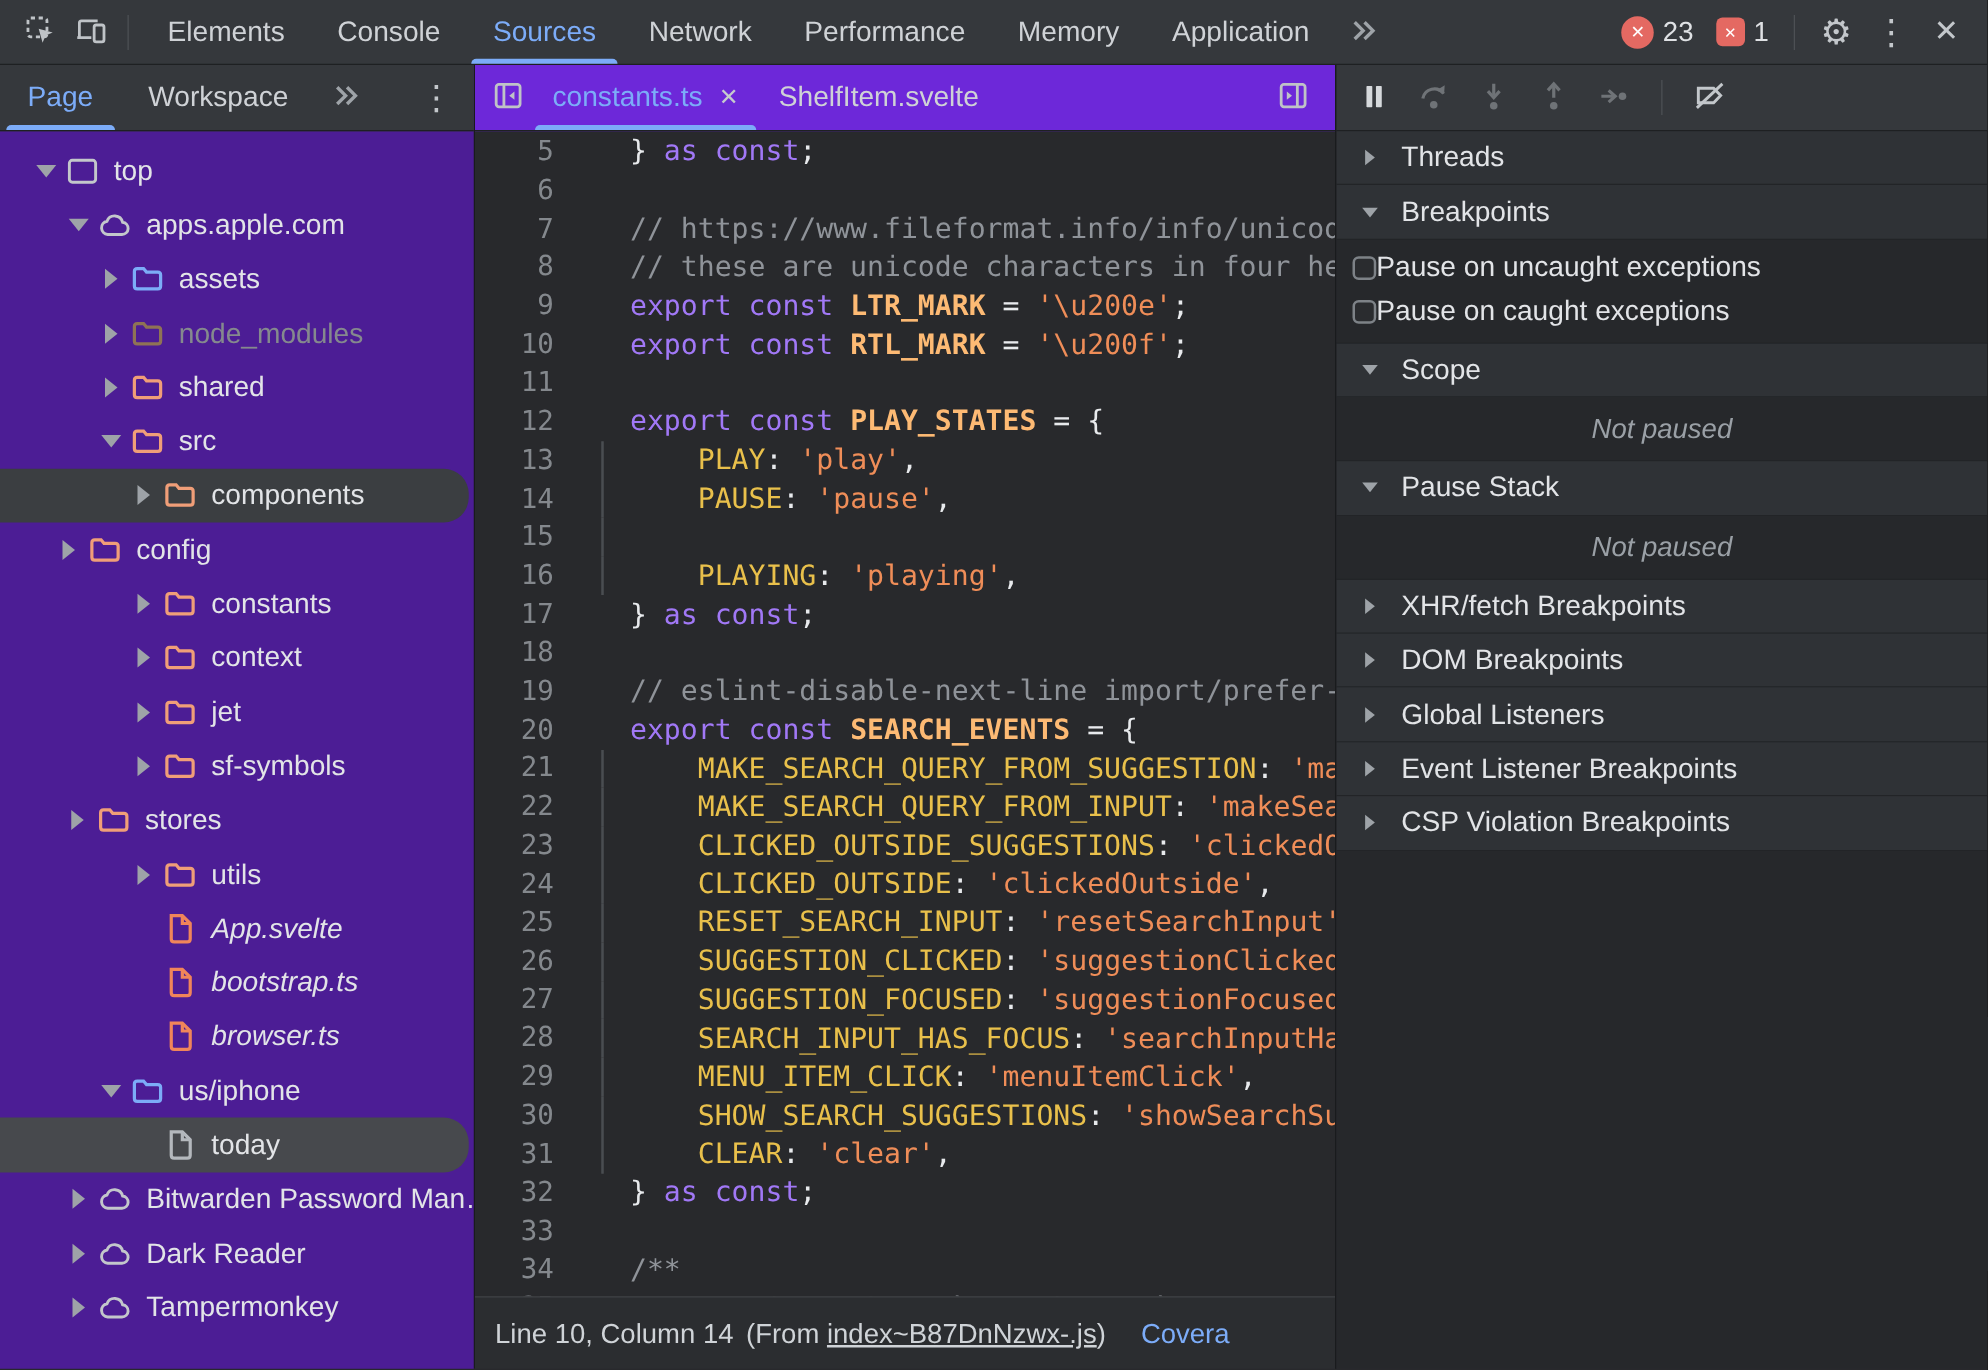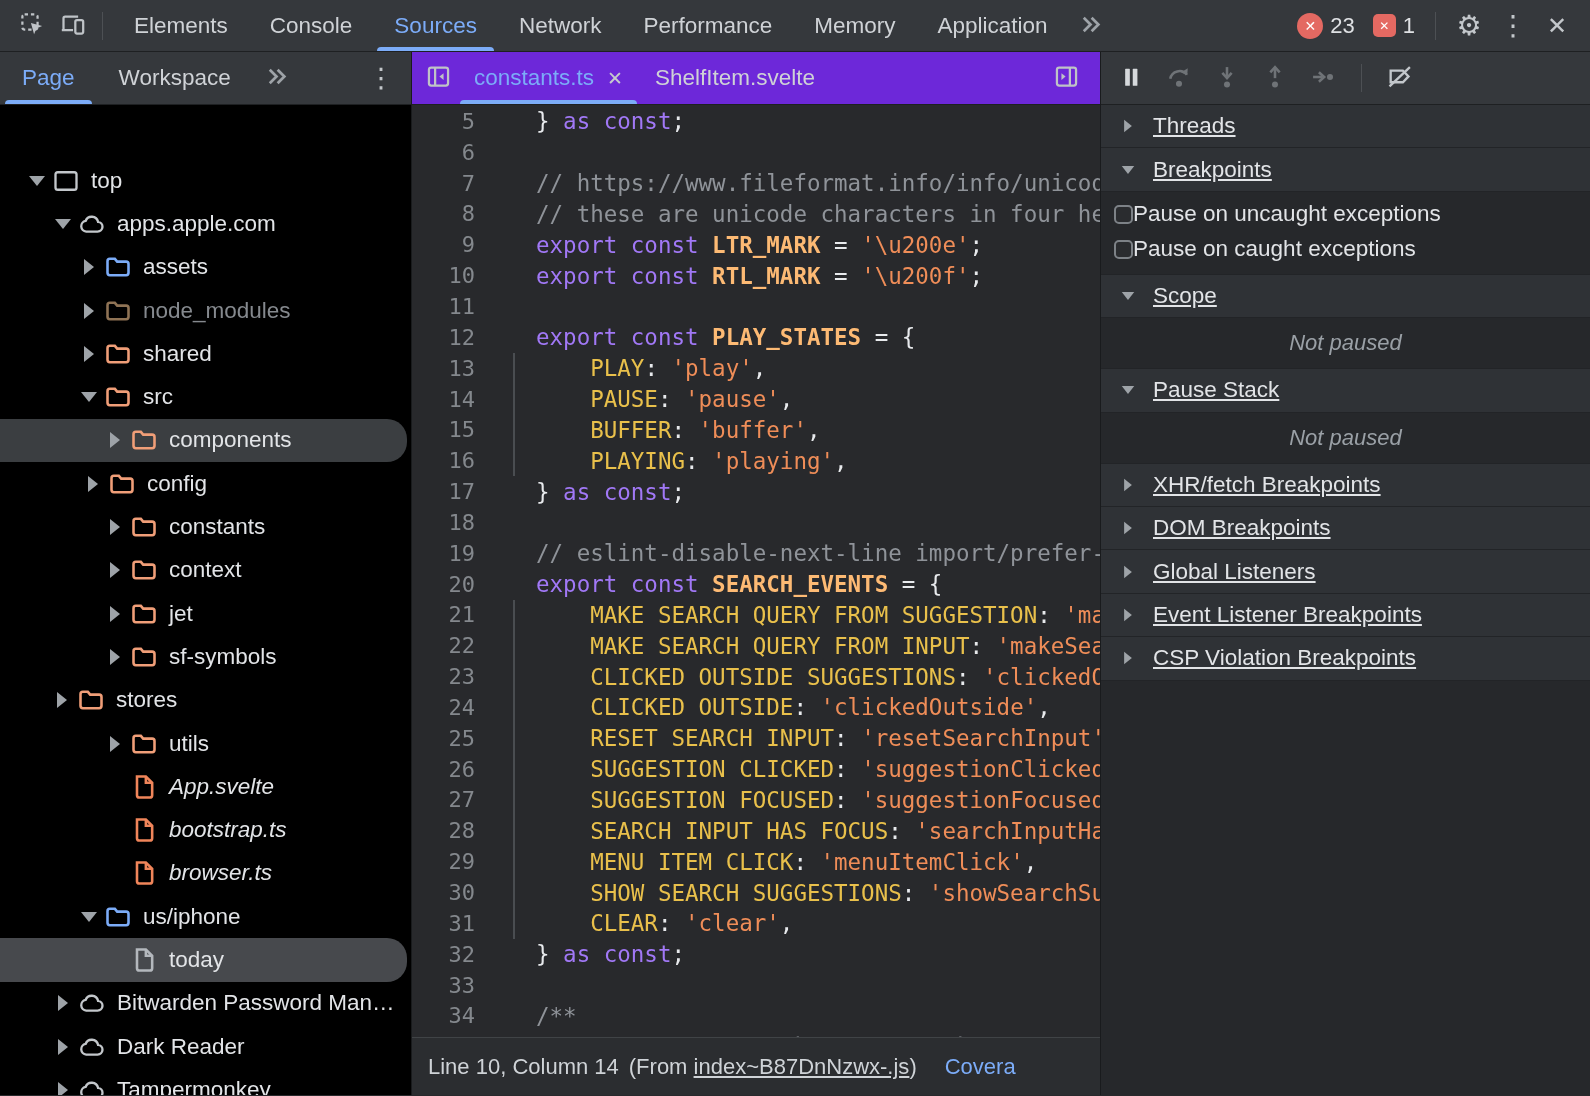--- a/index.html
+++ b/index.html
@@ -38,21 +38,21 @@
     display:flex; align-items:center; justify-content:center; font-size:14px; font-weight:bold;
   }
   .iss-square{
     width:23px; height:23px; border-radius:5px; background:#e46962; color:#fff;
     display:flex; align-items:center; justify-content:center; font-size:12px; font-weight:bold;
   }
   .badge .cnt{ color:#dfe1e4; font-size:22px; }
   .glyph-btn{ font-size:28px; color:#c3c7cb; width:42px; }
   
   .main-area{ display:flex; height:1043px; }
-  .navigator{ width:412px; border-right:1px solid #191b1d; background:#000000; display:flex; flex-direction:column;gap:44px; }
+  .navigator{ width:380px; border-right:1px solid #191b1d; background:#4c1d95; display:flex; flex-direction:column; }
   .sub-toolbar{
     height:53px; background:#35383c; border-bottom:1px solid #1e2022;
     display:flex; align-items:center; flex-shrink:0;
   }
   .nav-tab{
     display:flex; align-items:center; height:100%; padding:0 22px; color:#cfd2d6;
     font-size:22.5px; position:relative; cursor:pointer;
   }
   .nav-tab.active{ color:#7cacf8; }
   .nav-tab.active::after{
@@ -106,21 +106,21 @@
   .statusbar .coverage{ color:#7cacf8; margin-left:28px; cursor:pointer; }
   
   .debugger{ flex:1; background:#2b2d30; display:flex; flex-direction:column; }
   .dbg-toolbar{ height:53px; background:#35383c; border-bottom:1px solid #1e2022; display:flex; align-items:center; padding:0 10px; gap:8px; flex-shrink:0; }
   .dbg-toolbar .icon-btn svg{ width:28px; height:28px; }
   .dbg-sections{ flex:1; display:flex; flex-direction:column; overflow:hidden; }
   .sec-head{
     height:43.4px; display:flex; align-items:center; padding-left:14px; gap:12px;
     background:#2f3236; border-bottom:1px solid #222427; cursor:pointer; flex-shrink:0;
   }
-  .sec-head .lbl{ font-size:22.5px; color:#e2e4e7;text-decoration:underline; }
+  .sec-head .lbl{ font-size:22.5px; color:#e2e4e7; }
   .cb-body{ background:#26282b; border-bottom:1px solid #222427; padding:5px 0 7px 0; flex-shrink:0; }
   .cb-row{ height:35px; display:flex; align-items:center; padding-left:13px; cursor:pointer; }
   .cbox{ width:19px; height:19px; border:2px solid #7d8287; border-radius:5px; background:#2a2c2f; flex-shrink:0; }
   .cb-row .cb-lbl{ font-size:22.5px; color:#e2e4e7; }
   .placeholder{ height:51px; background:#26282b; border-bottom:1px solid #222427;
     display:flex; align-items:center; justify-content:center; color:#9aa0a6;
     font-style:italic; font-size:22px; flex-shrink:0; }
   .dbg-fill{ flex:1; background:#26282b; }
 </style>
 </head>
@@ -263,21 +263,21 @@
           </div>
           <div class="trow hover" style="padding-left: 102px;">
             <span class="arrow collapsed"></span>
             <span class="ticon" style="color: rgb(240, 158, 120);">
               <svg viewBox="0 0 24 24" fill="none" stroke="currentColor" stroke-width="2.2">
                 <path d="M3 7 q0-2 2-2 h4.3 l2 2.4 H19 q2 0 2 2 v7.6 q0 2-2 2 H5 q-2 0-2-2 z"></path>
               </svg>
             </span>
             <span class="tlabel">components</span>
           </div>
-          <div class="trow" style="padding-left: 80px;">
+          <div class="trow" style="padding-left: 42px;">
             <span class="arrow collapsed"></span>
             <span class="ticon" style="color: rgb(240, 158, 120);">
               <svg viewBox="0 0 24 24" fill="none" stroke="currentColor" stroke-width="2.2">
                 <path d="M3 7 q0-2 2-2 h4.3 l2 2.4 H19 q2 0 2 2 v7.6 q0 2-2 2 H5 q-2 0-2-2 z"></path>
               </svg>
             </span>
             <span class="tlabel">config</span>
           </div>
           <div class="trow" style="padding-left: 102px;">
             <span class="arrow collapsed"></span>
@@ -478,21 +478,20 @@
           <div class="cline guide">
             <span class="lnum">13</span>
             <span class="lcode"><span class="tok-w">    </span><span class="tok-p">PLAY</span><span class="tok-w">: </span><span class="tok-s">'play'</span><span class="tok-w">,</span></span>
           </div>
           <div class="cline guide">
             <span class="lnum">14</span>
             <span class="lcode"><span class="tok-w">    </span><span class="tok-p">PAUSE</span><span class="tok-w">: </span><span class="tok-s">'pause'</span><span class="tok-w">,</span></span>
           </div>
           <div class="cline guide">
             <span class="lnum">15</span>
-            <span class="lcode"><span class="tok-w">    </span><span class="tok-p">BUFFER</span><span class="tok-w">: </span><span class="tok-s">'buffer'</span><span class="tok-w">,</span></span>
           </div>
           <div class="cline guide">
             <span class="lnum">16</span>
             <span class="lcode"><span class="tok-w">    </span><span class="tok-p">PLAYING</span><span class="tok-w">: </span><span class="tok-s">'playing'</span><span class="tok-w">,</span></span>
           </div>
           <div class="cline">
             <span class="lnum">17</span>
             <span class="lcode"><span class="tok-w">} </span><span class="tok-k">as const</span><span class="tok-w">;</span></span>
           </div>
           <div class="cline">

